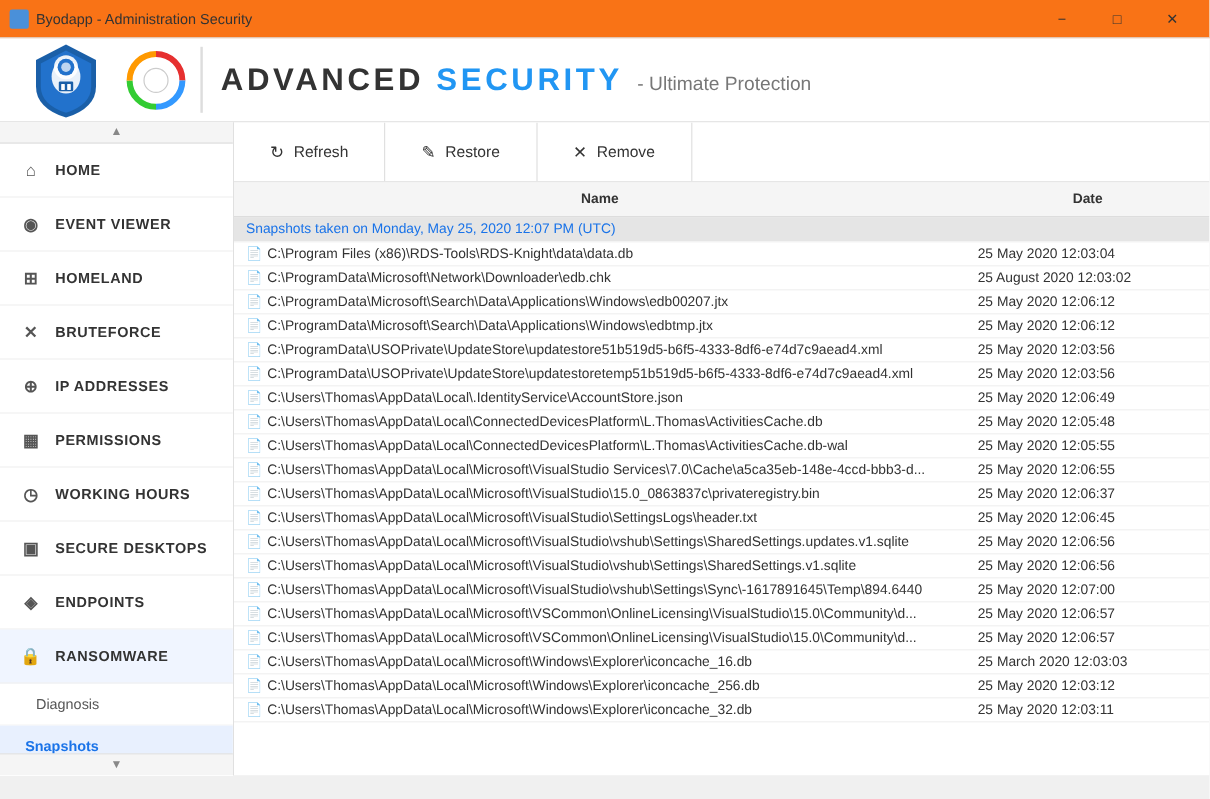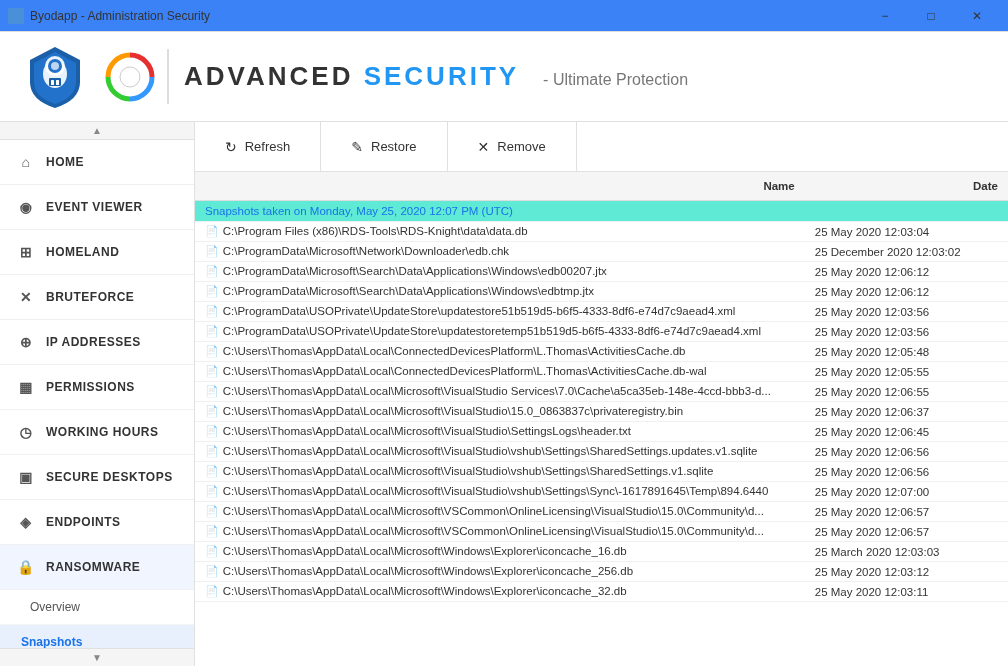--- a/index.html
+++ b/index.html
@@ -1,41 +1,41 @@
 <!DOCTYPE html>
 <html><head>
   <meta charset="utf-8">
   <style>
     * { margin: 0; padding: 0; box-sizing: border-box; }
     body { font-family: 'Segoe UI', Arial, sans-serif; font-size: 12px; background: #f0f0f0; width: 1008px; height: 666px; overflow: hidden; }
 
     
     .title-bar {
-      background: #3b82f6;
+      background: #f97316;
       height: 32px;
       display: flex;
       align-items: center;
       padding: 0 8px;
       border-bottom: 1px solid #ddd;
       user-select: none;
     }
     .title-bar-icon { width: 16px; height: 16px; margin-right: 6px; background: #4a90d9; border-radius: 2px; }
     .title-bar-text { font-size: 12px; color: #333; flex: 1; }
     .title-bar-controls { display: flex; gap: 0; }
     .title-bar-btn {
       width: 46px; height: 32px;
       display: flex; align-items: center; justify-content: center;
       font-size: 12px; cursor: pointer; background: transparent;
       border: none; color: #333;
     }
 
     
     .header {
       background: white;
-      height: 90px;
+      height: 70px;
       display: flex;
       align-items: center;
       padding: 0 20px;
       border-bottom: 1px solid #e0e0e0;
     }
     .logo-shield {
       width: 70px; height: 70px;
       position: relative;
       margin-right: 15px;
     }
@@ -147,21 +147,21 @@
       overflow-x: hidden;
     }
     table {
       width: 100%;
       border-collapse: collapse;
       font-size: 11.5px;
     }
     thead th {
       background: #f5f5f5;
       padding: 8px 10px;
-      text-align: right;
+      text-align: center;
       font-weight: 600;
       color: #333;
       border-bottom: 1px solid #ddd;
       position: sticky;
       top: 0;
       z-index: 1;
     }
     .col-name { width: 75%; }
     .col-date { width: 25%; }
     tbody td {
@@ -170,21 +170,21 @@
       border-bottom: 1px solid #f0f0f0;
       white-space: nowrap;
       overflow: hidden;
       text-overflow: ellipsis;
       max-width: 0;
     }
     .section-header td {
       color: #1a73e8;
       font-size: 11.5px;
       padding: 4px 10px;
-      background: #5eead4;
+      background: #e5e5e5;
     }
     .file-icon { color: #666; margin-right: 4px; font-size: 11px; }
   </style>
 </head>
 <body>
 
 <div class="title-bar">
   <div class="title-bar-icon"></div>
   <span class="title-bar-text">Byodapp - Administration Security</span>
   <div class="title-bar-controls">
@@ -221,21 +221,21 @@
       <circle cx="25" cy="25" r="14" fill="white"></circle>
       <circle cx="25" cy="25" r="10" fill="none" stroke="#ccc" stroke-width="1"></circle>
     </svg>
   </div>
 
   <div style="width:2px;height:55px;background:#ddd;margin-right:15px;"></div>
 
   <div style="display:flex;flex-direction:column;justify-content:center;">
     <div style="display:flex;align-items:baseline;gap:4px;">
       <span style="font-size:26px;font-weight:700;letter-spacing:3px;color:#333;font-family:'Arial Black',Arial,sans-serif;">ADVANCED <span style="color:#2196f3;">SECURITY</span></span>
-      <span style="font-size:16px;color:#777;margin-left:20px;">- Ultimate Protection</span>
+      <span style="font-size:16px;color:#777;margin-left:8px;">- Ultimate Protection</span>
     </div>
   </div>
 </div>
 
 <div class="app-body">
 
   <div class="sidebar">
     <div class="sidebar-scroll-up">▲</div>
 
     <div class="sidebar-nav-item">
@@ -273,21 +273,21 @@
     <div class="sidebar-nav-item">
       <span class="nav-icon">◈</span>
       <span>ENDPOINTS</span>
     </div>
     <div class="sidebar-nav-item active">
       <span class="nav-icon">🔒</span>
       <span>RANSOMWARE</span>
     </div>
 
     <div class="sidebar-sub-item">
-      <span>Overview</span>
+      <span>Diagnosis</span>
     </div>
     <div class="sidebar-sub-item active">
       <span>Snapshots</span>
     </div>
     <div class="sidebar-sub-item">
       
     </div>
 
     <div class="sidebar-scroll-down">▼</div>
   </div>
@@ -320,39 +320,43 @@
         <tbody id="table-body">
         <tr class="section-header">
               <td colspan="2" style="color: rgb(26, 115, 232);">Snapshots taken on Monday, May 25, 2020 12:07 PM (UTC)</td>
             </tr>
             <tr>
               <td class="col-name"><span class="file-icon">📄</span>C:\Program Files (x86)\RDS-Tools\RDS-Knight\data\data.db</td>
               <td class="col-date">25 May 2020 12:03:04</td>
             </tr>
             <tr>
               <td class="col-name"><span class="file-icon">📄</span>C:\ProgramData\Microsoft\Network\Downloader\edb.chk</td>
-              <td class="col-date">25 December 2020 12:03:02</td>
+              <td class="col-date">25 August 2020 12:03:02</td>
             </tr>
             <tr>
               <td class="col-name"><span class="file-icon">📄</span>C:\ProgramData\Microsoft\Search\Data\Applications\Windows\edb00207.jtx</td>
               <td class="col-date">25 May 2020 12:06:12</td>
             </tr>
             <tr>
               <td class="col-name"><span class="file-icon">📄</span>C:\ProgramData\Microsoft\Search\Data\Applications\Windows\edbtmp.jtx</td>
               <td class="col-date">25 May 2020 12:06:12</td>
             </tr>
             <tr>
               <td class="col-name"><span class="file-icon">📄</span>C:\ProgramData\USOPrivate\UpdateStore\updatestore51b519d5-b6f5-4333-8df6-e74d7c9aead4.xml</td>
               <td class="col-date">25 May 2020 12:03:56</td>
             </tr>
             <tr>
               <td class="col-name"><span class="file-icon">📄</span>C:\ProgramData\USOPrivate\UpdateStore\updatestoretemp51b519d5-b6f5-4333-8df6-e74d7c9aead4.xml</td>
               <td class="col-date">25 May 2020 12:03:56</td>
             </tr>
             <tr>
+              <td class="col-name"><span class="file-icon">📄</span>C:\Users\Thomas\AppData\Local\.IdentityService\AccountStore.json</td>
+              <td class="col-date">25 May 2020 12:06:49</td>
+            </tr>
+            <tr>
               <td class="col-name"><span class="file-icon">📄</span>C:\Users\Thomas\AppData\Local\ConnectedDevicesPlatform\L.Thomas\ActivitiesCache.db</td>
               <td class="col-date">25 May 2020 12:05:48</td>
             </tr>
             <tr>
               <td class="col-name"><span class="file-icon">📄</span>C:\Users\Thomas\AppData\Local\ConnectedDevicesPlatform\L.Thomas\ActivitiesCache.db-wal</td>
               <td class="col-date">25 May 2020 12:05:55</td>
             </tr>
             <tr>
               <td class="col-name"><span class="file-icon">📄</span>C:\Users\Thomas\AppData\Local\Microsoft\VisualStudio Services\7.0\Cache\a5ca35eb-148e-4ccd-bbb3-d...</td>
               <td class="col-date">25 May 2020 12:06:55</td>

